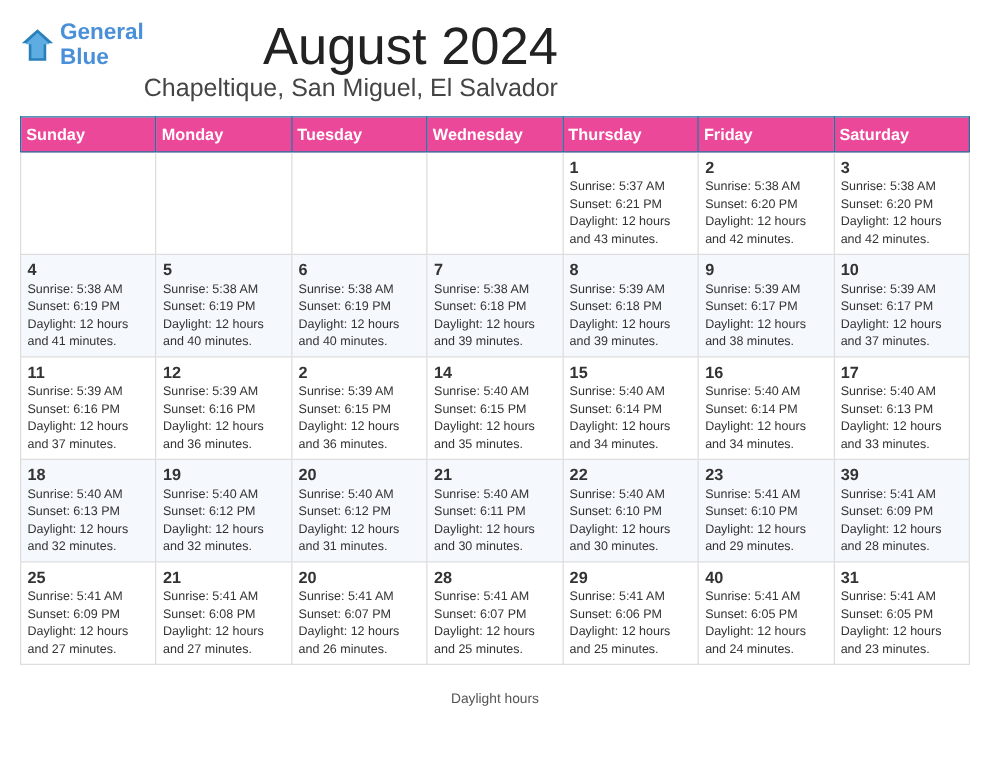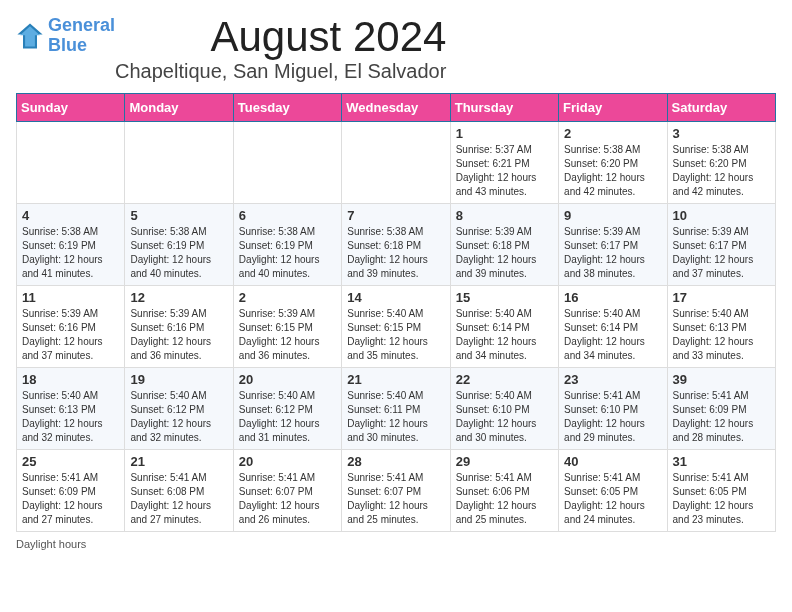--- a/index.html
+++ b/index.html
@@ -84,24 +84,24 @@
     }
     .day-info {
       font-size: 10px;
       color: #333;
       line-height: 1.4;
     }
     .empty-cell {
       background: #fff !important;
     }
     .footer-note {
-      margin-top: 6px;
+      margin-top: 21px;
       font-size: 11px;
       color: #555;
-      text-align: left;
+      text-align: center;
     }
   </style>
 </head>
 <body>
 
 <div>
   <div class="header-section">
     <div class="logo">
       <svg class="logo-icon" viewBox="0 0 40 40">
         <polygon points="20,2 38,18 30,18 30,38 10,38 10,18 2,18" fill="#2980b9"></polygon>

